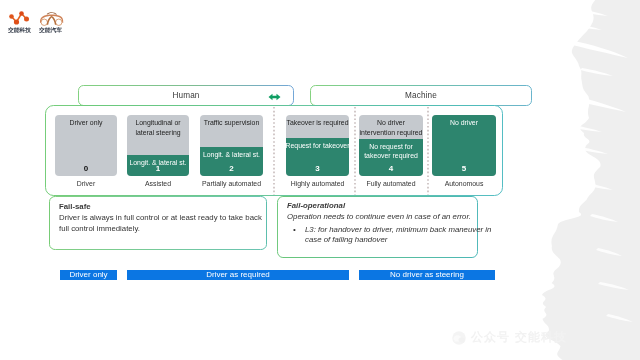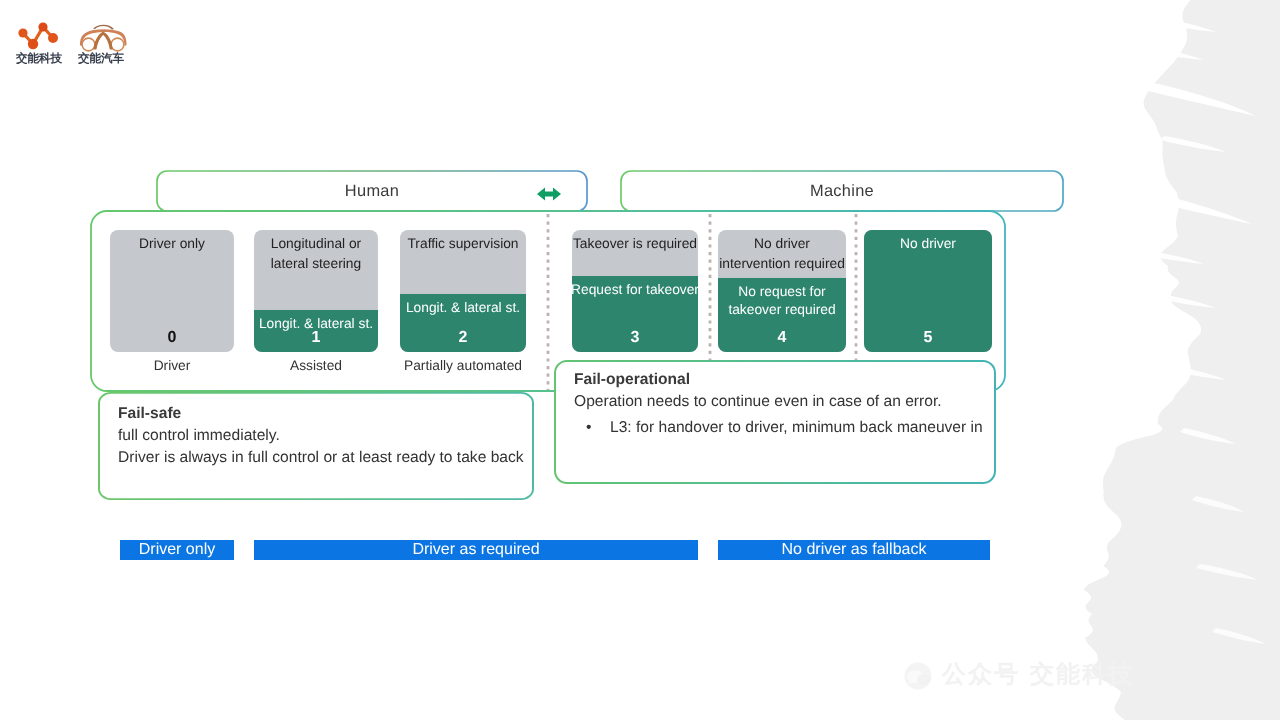--- a/index.html
+++ b/index.html
@@ -261,22 +261,22 @@
           <linearGradient id="gnl" x1="0" y1="0" x2="1" y2="0">
         <stop offset="0" stop-color="#6cc76a"></stop>
             <stop offset="1" stop-color="#4fb9a6"></stop>
       </linearGradient>
         </defs>
       <rect x="0.5" y="0.5" width="217" height="63" rx="6" ry="6" fill="#ffffff" stroke="url(#gnl)" stroke-width="1"></rect>
     </svg>
     <div class="nc">
       <div class="t">Fail-safe</div>
       <div class="b">
+        <div>Driver is always in full control or at least ready to take back</div>
         <div>full control immediately.</div>
-        <div>Driver is always in full control or at least ready to take back</div>
       </div>
     </div>
   </div>
   <div class="note" id="noteR">
     <svg class="nb" viewBox="0 0 221 62" preserveAspectRatio="none">
       <defs>
           <linearGradient id="gnr" x1="0" y1="0" x2="1" y2="0">
         <stop offset="0" stop-color="#63c472"></stop>
             <stop offset="1" stop-color="#43b4b4"></stop>
       </linearGradient>
@@ -284,34 +284,35 @@
       <rect x="0.5" y="0.5" width="220" height="61" rx="6" ry="6" fill="#ffffff" stroke="url(#gnr)" stroke-width="1"></rect>
     </svg>
     <div class="nc">
       <div class="t">Fail-operational</div>
       <div class="b">
         <div>Operation needs to continue even in case of an error.</div>
       </div>
       <ul>
           <li>
             <div>L3:  for handover to driver, minimum back maneuver in</div>
+            <div>case of failing handover</div>
           </li>
         </ul>
     </div>
   </div>
 
   <div id="barsRow">
       <div class="bar" style="left: 60px; width: 57px;">
         <span>Driver only</span>
       </div>
       <div class="bar" style="left: 127px; width: 222px;">
         <span>Driver as required</span>
       </div>
       <div class="bar" style="left: 359px; width: 136px;">
-        <span>No driver as fallback</span>
+        <span>No driver as steering</span>
       </div>
     </div>
 
   <div id="wm" class="abs">
     <span id="wmIcon">
       <svg width="14" height="14" viewBox="0 0 28 28">
         <circle cx="14" cy="14" r="13.5" fill="#f4f4f4"></circle>
         <path d="M11 8.5 C6.6 8.5 3 11.3 3 14.8 C3 16.7 4.1 18.4 5.8 19.5 L5 22 L7.8 20.7
                  C8.8 21 9.9 21.1 11 21.1 C15.4 21.1 19 18.3 19 14.8 C19 11.3 15.4 8.5 11 8.5 Z" fill="#fafafa"></path>
         <path d="M19.5 12.5 C15.9 12.5 13 14.8 13 17.7 C13 20.6 15.9 22.9 19.5 22.9
@@ -322,14 +323,14 @@
     <span id="wmA">公众号</span>
     <span id="wmB">交能科技</span>
   </div>
 
 </div>
 
 <style>
   #hdrHuman{left:50px;top:85px;width:216px;}
   #hdrMachine{left:282px;top:85px;width:222px;}
   #noteL{left:49px;top:196px;width:218px;height:54px;padding:6px 10px;}
-  #noteR{left:277px;top:180px;width:221px;height:62px;padding:5px 10px;}
+  #noteR{left:277px;top:196px;width:201px;height:62px;padding:5px 10px;font-style:italic;}
 </style>
 
 </body></html>

